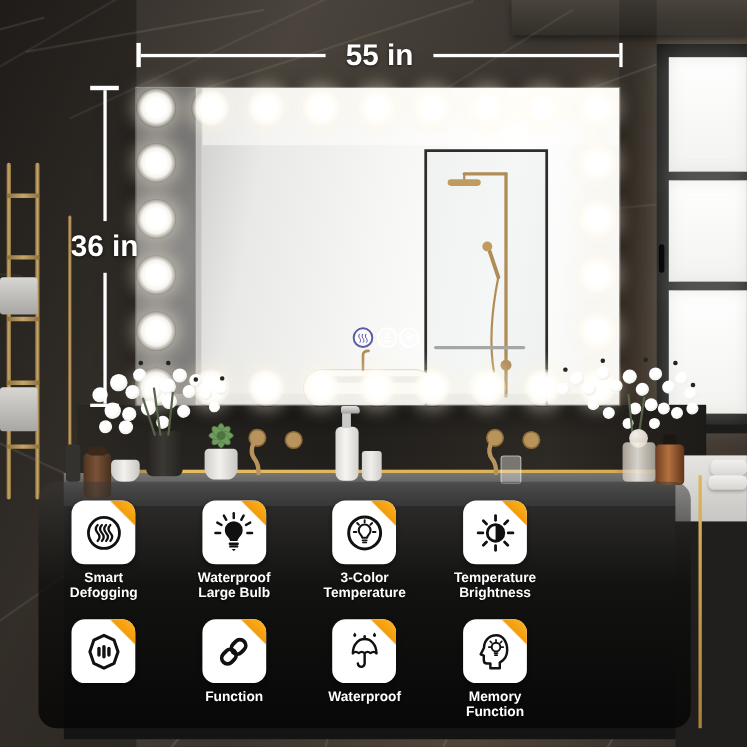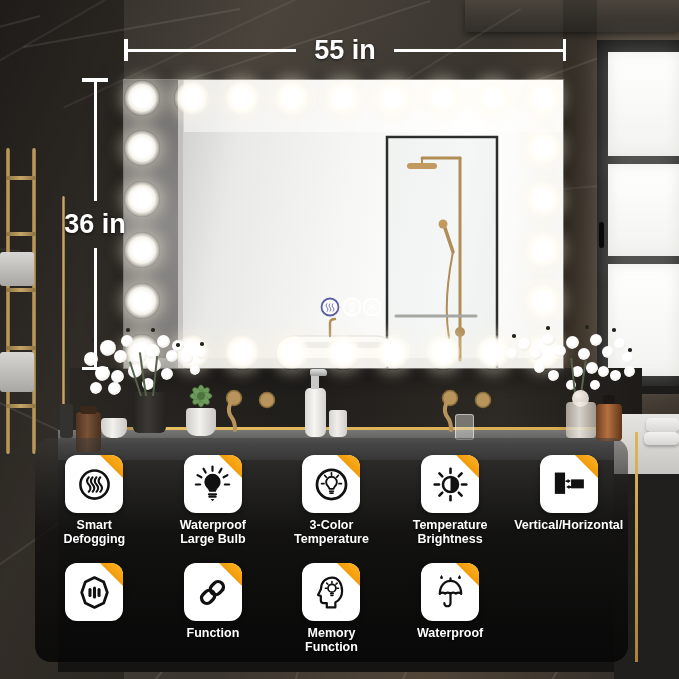--- a/index.html
+++ b/index.html
@@ -416,33 +416,20 @@
                 <path d="M11 11 l3.4 3.4"></path>
                 <path d="M33.6 33.6 l3.4 3.4"></path>
                 <path d="M37 11 l-3.4 3.4"></path>
                 <path d="M11 37 l3.4 -3.4"></path>
               </g>
             </svg>
           </div>
           <div class="feat-label">Temperature
 Brightness</div>
         </div>
-        <div class="feat-cell">
-          <div class="tile">
-            <svg viewBox="0 0 48 48" fill="none" stroke="#111" stroke-linecap="round" stroke-linejoin="round">
-              <rect x="8" y="10" width="12" height="25" fill="#111" stroke="none"></rect>
-              <rect x="27" y="18" width="15" height="10.5" fill="#111" stroke="none"></rect>
-              <path d="M21.5 20 h2" stroke-width="2.2"></path>
-              <path d="M23 17.6 l3.8 2.4 -3.8 2.4 z" fill="#111" stroke="none"></path>
-              <path d="M26.5 27 h-2" stroke-width="2.2"></path>
-              <path d="M25 24.6 l-3.8 2.4 3.8 2.4 z" fill="#111" stroke="none"></path>
-            </svg>
-          </div>
-          <div class="feat-label">Vertical/Horizontal</div>
-        </div>
       </div>
     <div class="feat-row" id="feat-row-2" style="top:125px;">
         <div class="feat-cell">
           <div class="tile">
             <svg viewBox="0 0 48 48" fill="none" stroke="#111" stroke-linecap="round" stroke-linejoin="round">
               <path d="M24 6.5 L34.8 11.7 L39 24 L34.8 36.3 L24 41.5 L13.2 36.3 L9 24 L13.2 11.7 Z" stroke-width="3.2"></path>
               <g stroke-width="3.6">
                 <path d="M18.7 20.5 v7"></path>
                 <path d="M24 18.7 v10.6"></path>
                 <path d="M29.3 20.5 v7"></path>
@@ -453,49 +440,49 @@
         <div class="feat-cell">
           <div class="tile">
             <svg viewBox="0 0 48 48" fill="none" stroke="#111" stroke-linecap="round" stroke-linejoin="round">
               <g transform="rotate(-45 24 24)" stroke-width="4">
                 <rect x="8.5" y="17.8" width="16.5" height="12.4" rx="6.2"></rect>
                 <rect x="23" y="17.8" width="16.5" height="12.4" rx="6.2"></rect>
               </g>
             </svg>
           </div>
           <div class="feat-label">Function</div>
+        </div>
+        <div class="feat-cell">
+          <div class="tile">
+            <svg viewBox="0 0 48 48" fill="none" stroke="#111" stroke-linecap="round" stroke-linejoin="round">
+              <path d="M11.5 25.5 C11.5 16.5 17 10.5 24 10.5 C31 10.5 36.5 16.5 36.5 25.5" stroke-width="2.6"></path>
+              <path d="M11.5 25.5 q3.1 -2.6 6.2 0 q3.1 -2.6 6.3 0 q3.1 -2.6 6.3 0 q3.1 -2.6 6.2 0" stroke-width="2.4"></path>
+              <path d="M24 7.5 V10.5" stroke-width="2.6"></path>
+              <path d="M24 25.5 V36.5 a3.6 3.6 0 0 1 -7.2 0" stroke-width="2.6"></path>
+              <path d="M13.5 3.5 c1.6 2 2.2 3.2 1.1 4.4 a1.9 1.9 0 0 1 -2.2 0 c-1.1 -1.2 -0.5 -2.4 1.1 -4.4 z" fill="#111" stroke="none"></path>
+              <path d="M34.5 3.5 c1.6 2 2.2 3.2 1.1 4.4 a1.9 1.9 0 0 1 -2.2 0 c-1.1 -1.2 -0.5 -2.4 1.1 -4.4 z" fill="#111" stroke="none"></path>
+            </svg>
+          </div>
+          <div class="feat-label">Waterproof</div>
         </div>
         <div class="feat-cell">
           <div class="tile">
             <svg viewBox="0 0 48 48" fill="none" stroke="#111" stroke-linecap="round" stroke-linejoin="round">
               <path d="M25 6.5 C17 6.5 11.8 12.3 11.7 19.8 L8.2 26.8 L11.5 28.2 L11.5 33 C11.5 35 13 36.5 15 36.5 L18.5 36.5 L18.5 41.5 L28.5 41.5 L28.5 35.6 C33.4 32.8 36.4 28 36.4 22.4 C36.4 13.3 31.6 6.5 25 6.5 Z" stroke-width="2.6"></path>
               <circle cx="24.5" cy="19" r="4.6" stroke-width="2"></circle>
               <g stroke-width="1.8">
                 <path d="M24.5 11.2 v2"></path>
                 <path d="M18.4 13 l1.4 1.4"></path>
                 <path d="M30.6 13 l-1.4 1.4"></path>
                 <path d="M16.8 19 h2"></path>
                 <path d="M30.2 19 h2"></path>
                 <path d="M22.9 25.4 h3.2"></path>
                 <path d="M23.3 27.6 h2.4"></path>
               </g>
             </svg>
           </div>
           <div class="feat-label">Memory
 Function</div>
         </div>
-        <div class="feat-cell">
-          <div class="tile">
-            <svg viewBox="0 0 48 48" fill="none" stroke="#111" stroke-linecap="round" stroke-linejoin="round">
-              <path d="M11.5 25.5 C11.5 16.5 17 10.5 24 10.5 C31 10.5 36.5 16.5 36.5 25.5" stroke-width="2.6"></path>
-              <path d="M11.5 25.5 q3.1 -2.6 6.2 0 q3.1 -2.6 6.3 0 q3.1 -2.6 6.3 0 q3.1 -2.6 6.2 0" stroke-width="2.4"></path>
-              <path d="M24 7.5 V10.5" stroke-width="2.6"></path>
-              <path d="M24 25.5 V36.5 a3.6 3.6 0 0 1 -7.2 0" stroke-width="2.6"></path>
-              <path d="M13.5 3.5 c1.6 2 2.2 3.2 1.1 4.4 a1.9 1.9 0 0 1 -2.2 0 c-1.1 -1.2 -0.5 -2.4 1.1 -4.4 z" fill="#111" stroke="none"></path>
-              <path d="M34.5 3.5 c1.6 2 2.2 3.2 1.1 4.4 a1.9 1.9 0 0 1 -2.2 0 c-1.1 -1.2 -0.5 -2.4 1.1 -4.4 z" fill="#111" stroke="none"></path>
-            </svg>
-          </div>
-          <div class="feat-label">Waterproof</div>
-        </div>
       </div>
   </div>
 
 </div>
 
 </body></html>

